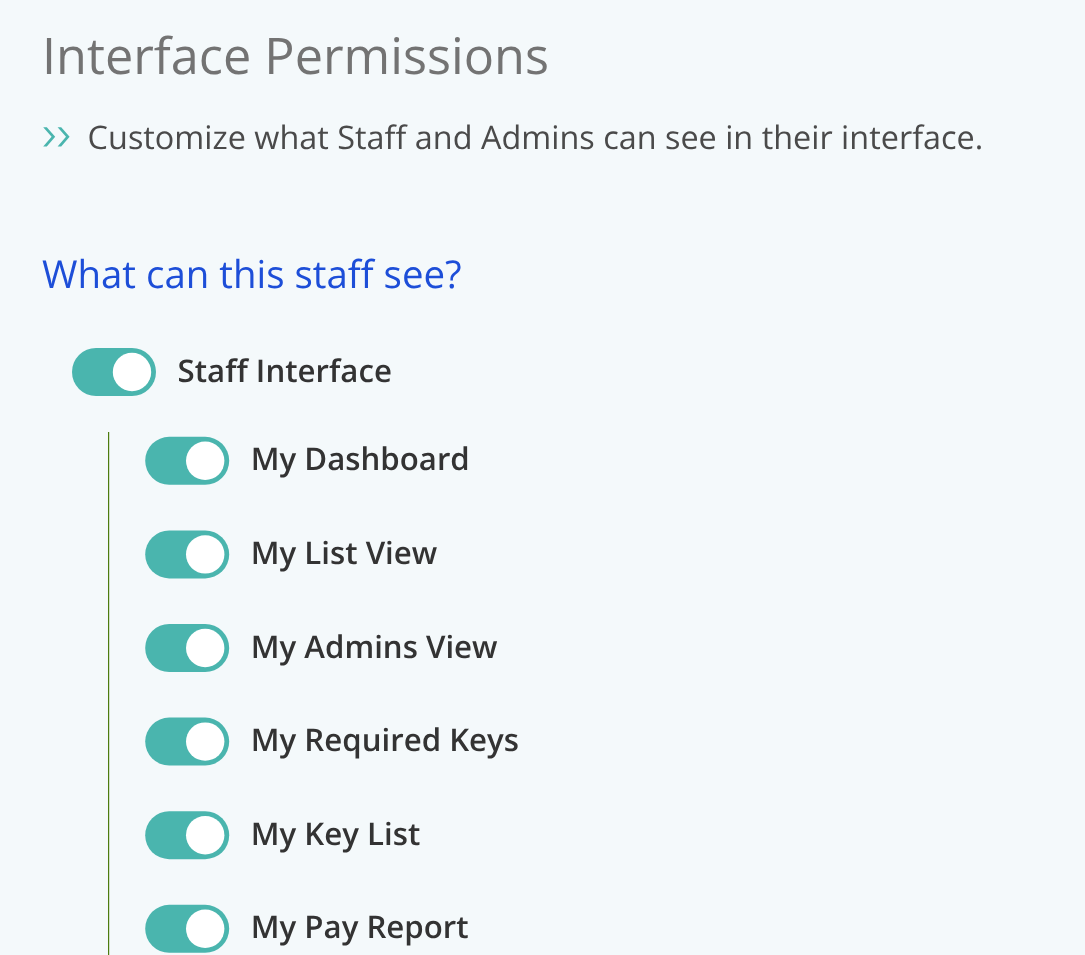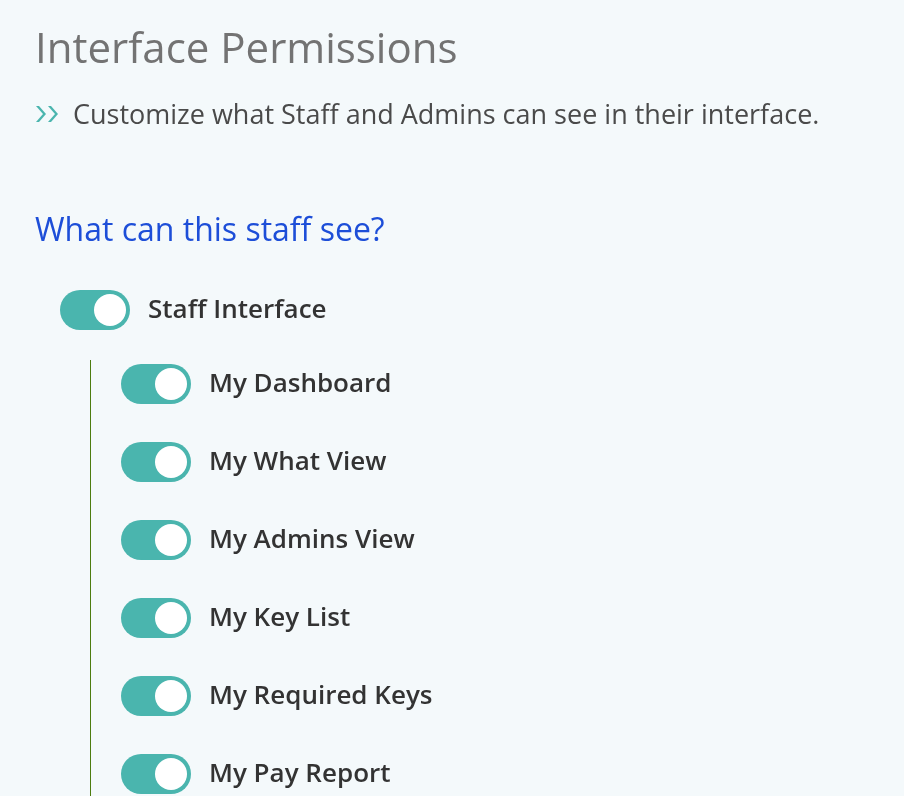--- a/index.html
+++ b/index.html
@@ -142,42 +142,42 @@
       <div class="toggle">
         <div class="toggle-knob"></div>
       </div>
       <span class="toggle-label">My Dashboard</span>
     </div>
 
     <div class="toggle-row">
       <div class="toggle">
         <div class="toggle-knob"></div>
       </div>
-      <span class="toggle-label">My What View</span>
+      <span class="toggle-label">My List View</span>
     </div>
 
     <div class="toggle-row">
       <div class="toggle">
         <div class="toggle-knob"></div>
       </div>
       <span class="toggle-label">My Admins View</span>
     </div>
 
     <div class="toggle-row">
       <div class="toggle">
         <div class="toggle-knob"></div>
       </div>
-      <span class="toggle-label">My Key List</span>
+      <span class="toggle-label">My Required Keys</span>
     </div>
 
     <div class="toggle-row">
       <div class="toggle">
         <div class="toggle-knob"></div>
       </div>
-      <span class="toggle-label">My Required Keys</span>
+      <span class="toggle-label">My Key List</span>
     </div>
 
     <div class="toggle-row">
       <div class="toggle">
         <div class="toggle-knob"></div>
       </div>
       <span class="toggle-label">My Pay Report</span>
     </div>
   </div>
 </div>

